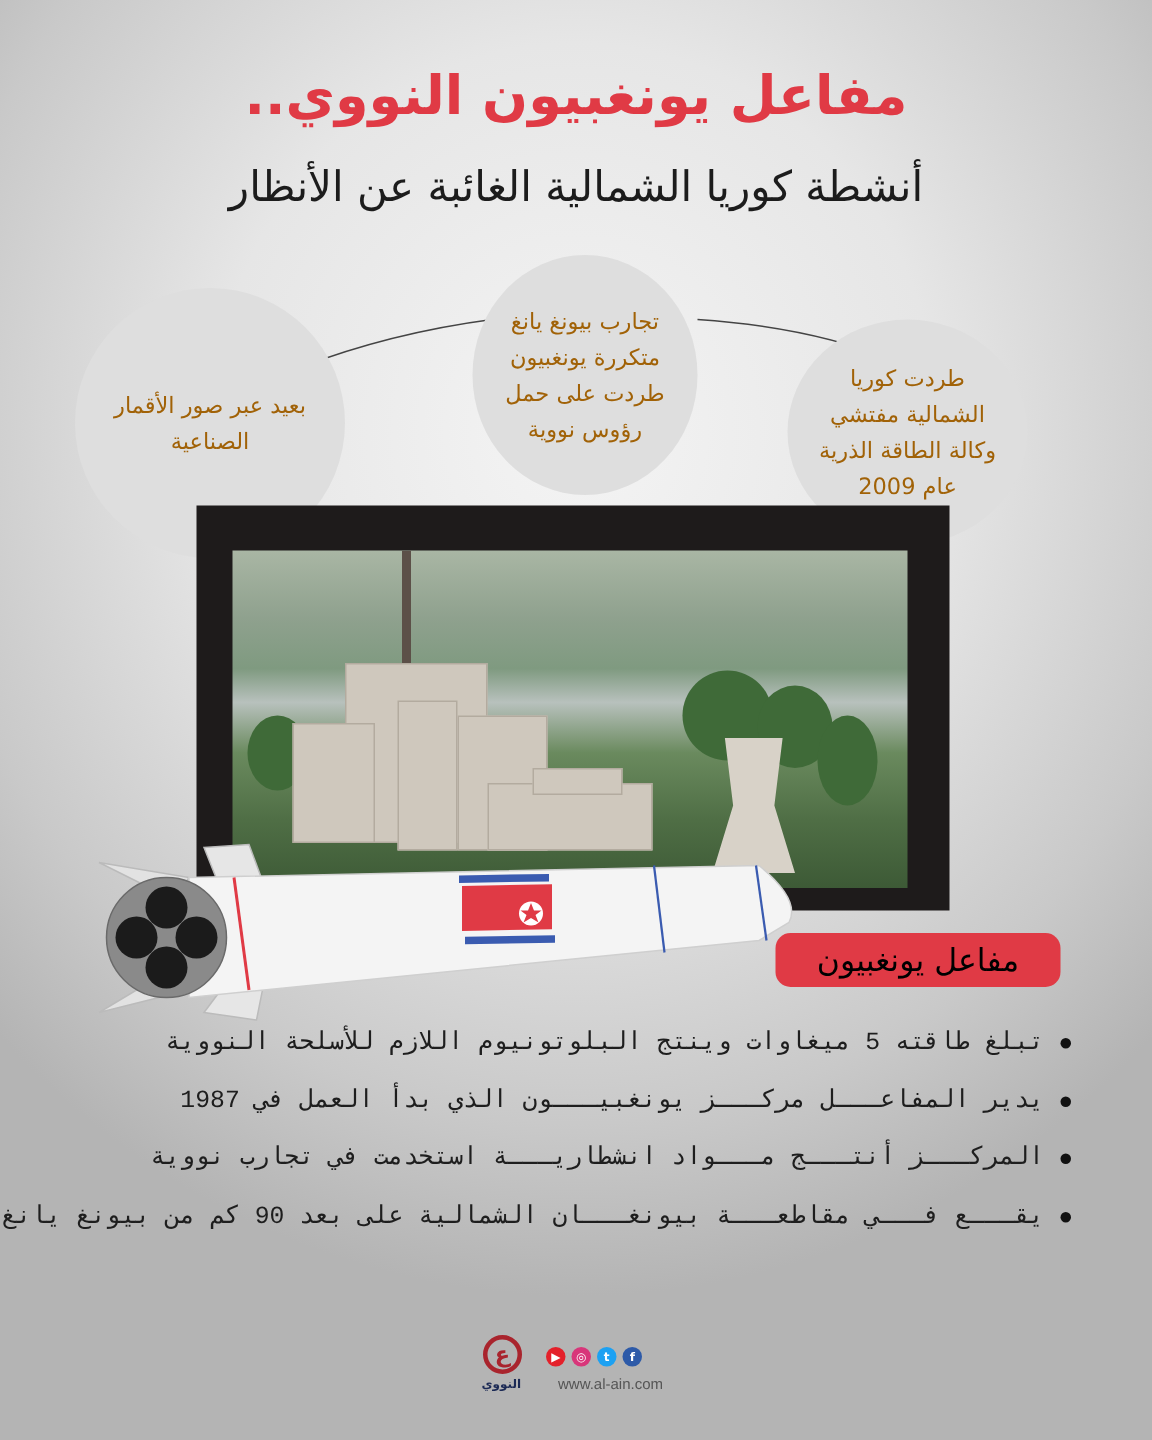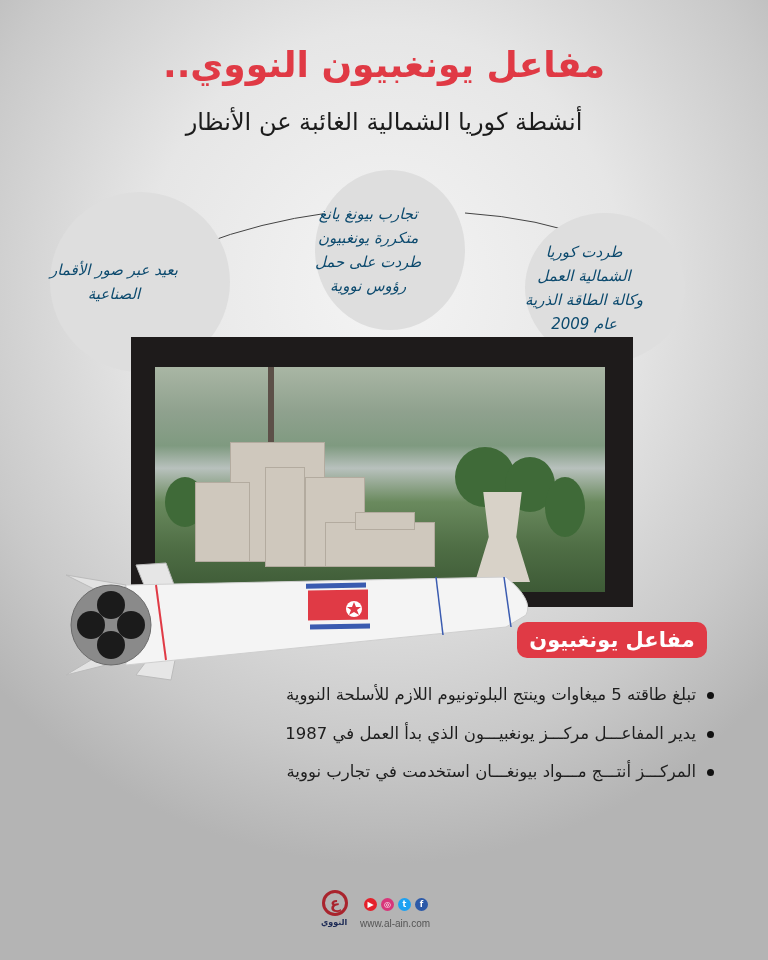--- a/index.html
+++ b/index.html
@@ -10,27 +10,27 @@
     background: radial-gradient(ellipse 70% 60% at 50% 30%, #f4f4f4 0%, #e6e6e6 45%, #c9c9c9 80%, #b4b4b4 100%);
     color: #1a1a1a;
     direction: rtl;
   }
   .title {
     position: absolute; left: 0; right: 0; top: 44px;
     text-align: center; font-size: 36px; font-weight: bold; color: #e03a45;
   }
   .subtitle {
     position: absolute; left: 0; right: 0; top: 108px;
-    text-align: center; font-size: 24px; color: #1c1c1c;
+    text-align: center; font-size: 28px; color: #1c1c1c;
   }
   .circle {
     position: absolute; border-radius: 50%;
     background: #dedede;
-    display: flex; align-items: center; justify-content: flex-end;
-    text-align: center; font-size: 15px; line-height: 1.6; color: #0c4a6e; font-style: italic;
+    display: flex; align-items: center; justify-content: center;
+    text-align: center; font-size: 15px; line-height: 1.6; color: #a16207;
   }
   .circle span { display: block; white-space: nowrap; }
   .c-left { left: 50px; top: 192px; width: 180px; height: 180px; }
   .c-mid { left: 315px; top: 170px; width: 150px; height: 160px; border-radius: 50%; }
   .c-right { left: 525px; top: 213px; width: 160px; height: 150px; }
   .connector { position: absolute; left: 0; top: 0; width: 768px; height: 400px; pointer-events: none; }
   .frame {
     position: absolute; left: 131px; top: 337px; width: 502px; height: 270px;
     background: #1e1b1b;
   }
@@ -39,27 +39,28 @@
     background: linear-gradient(180deg, #a9b6a4 0%, #8fa18e 20%, #7f9a80 35%, #b8c1bd 45%, #6a8a5e 60%, #4f6e45 80%, #3d5a36 100%);
     overflow: hidden;
   }
   .bldg { position: absolute; background: #cfc8bd; border: 1px solid #b3ab9f; }
   .tower { position: absolute; background: #d8d2c8; }
   .stack { position: absolute; background: #5c5048; }
   .tree { position: absolute; border-radius: 50%; background: #3f6a38; }
   .missile { position: absolute; left: 56px; top: 555px; width: 480px; height: 140px; }
   .badge {
     position: absolute; left: 517px; top: 622px; width: 190px; height: 36px;
-    background: #e03a45; color: #ffffff; border-radius: 10px;
-    font-size: 21px; font-weight: bold;
+    background: #e03a45; color: #000000; border-radius: 10px;
+    font-size: 21px; font-weight: normal;
     display: flex; align-items: center; justify-content: center;
   }
   .bullets {
     position: absolute; right: 52px; top: 680px; width: 600px;
     list-style: none;
+    font-family: Liberation Mono, monospace;
   }
   .bullets li {
     position: relative; height: 38.5px; line-height: 30px;
     font-size: 16.5px; color: #1e1e1e; padding-right: 20px;
     white-space: nowrap; text-align: right;
   }
   .bullets li .dot {
     position: absolute; right: 2px; top: 12px; width: 7px; height: 7px;
     border-radius: 50%; background: #111;
   }
@@ -70,21 +71,21 @@
     color: #a9242d; font-weight: bold; font-size: 15px;
     display: flex; align-items: center; justify-content: center;
   }
   .logo-text { position: absolute; left: 3px; top: 30px; font-size: 8px; font-weight: bold; color: #1c2a55; }
   .social { position: absolute; left: 46px; top: 10px; display: flex; gap: 4px; }
   .social span {
     width: 13px; height: 13px; border-radius: 50%;
     display: flex; align-items: center; justify-content: center;
     color: #fff; font-size: 8px; font-weight: bold;
   }
-  .url { position: absolute; left: 42px; top: 30px; font-size: 10px; color: #555; font-family: "Liberation Sans", sans-serif; }
+  .url { position: absolute; left: 54px; top: 30px; font-size: 10px; color: #555; font-family: "Liberation Sans", sans-serif; }
 </style>
 </head>
 <body>
 
 <div class="title">مفاعل يونغبيون النووي..</div>
 <div class="subtitle">أنشطة كوريا الشمالية الغائبة عن الأنظار</div>
 
 <svg class="connector" viewBox="0 0 768 400">
   <path d="M 200 245 Q 260 222 328 213" stroke="#444" stroke-width="1" fill="none"></path>
   <path d="M 465 213 Q 540 218 595 240" stroke="#444" stroke-width="1" fill="none"></path>
@@ -102,21 +103,21 @@
     <span>تجارب بيونغ يانغ</span>
     <span>متكررة يونغبيون</span>
     <span>طردت على حمل</span>
     <span>رؤوس نووية</span>
   </div>
 </div>
 
 <div class="circle c-right">
   <div>
     <span>طردت كوريا</span>
-    <span>الشمالية العمل</span>
+    <span>الشمالية مفتشي</span>
     <span>وكالة الطاقة الذرية</span>
     <span>عام 2009</span>
   </div>
 </div>
 
 <div class="frame">
   <div class="photo">
     <div class="tree" style="left:300px;top:80px;width:60px;height:60px;"></div>
     <div class="tree" style="left:350px;top:90px;width:50px;height:55px;"></div>
     <div class="tree" style="left:390px;top:110px;width:40px;height:60px;"></div>
@@ -151,21 +152,22 @@
   <circle cx="35" cy="70" r="14" fill="#1b1b1b"></circle>
   <circle cx="75" cy="70" r="14" fill="#1b1b1b"></circle>
   <circle cx="55" cy="90" r="14" fill="#1b1b1b"></circle>
 </svg>
 
 <div class="badge">مفاعل يونغبيون</div>
 
 <ul class="bullets">
   <li><span class="dot"></span><span>تبلغ طاقته 5 ميغاوات وينتج البلوتونيوم اللازم للأسلحة النووية</span></li>
   <li><span class="dot"></span><span>يدير المفاعـــل مركـــز يونغبيـــون الذي بدأ العمل في 1987</span></li>
-  <li><span class="dot"></span><span>المركـــز أنتـــج مـــواد بيونغـــان استخدمت في تجارب نووية</span></li>
+  <li><span class="dot"></span><span>المركـــز أنتـــج مـــواد انشطاريـــة استخدمت في تجارب نووية</span></li>
+  <li><span class="dot"></span><span>يقـــع فـــي مقاطعـــة بيونغـــان الشمالية على بعد 90 كم من بيونغ يانغ</span></li>
 </ul>
 
 <div class="footer">
   <div class="logo">ع</div>
   <div class="logo-text">النووي</div>
   <div class="social">
     <span style="background:#e4202a">▶</span>
     <span style="background:#d8367a">◎</span>
     <span style="background:#1da1f2">t</span>
     <span style="background:#2d5aa8">f</span>

